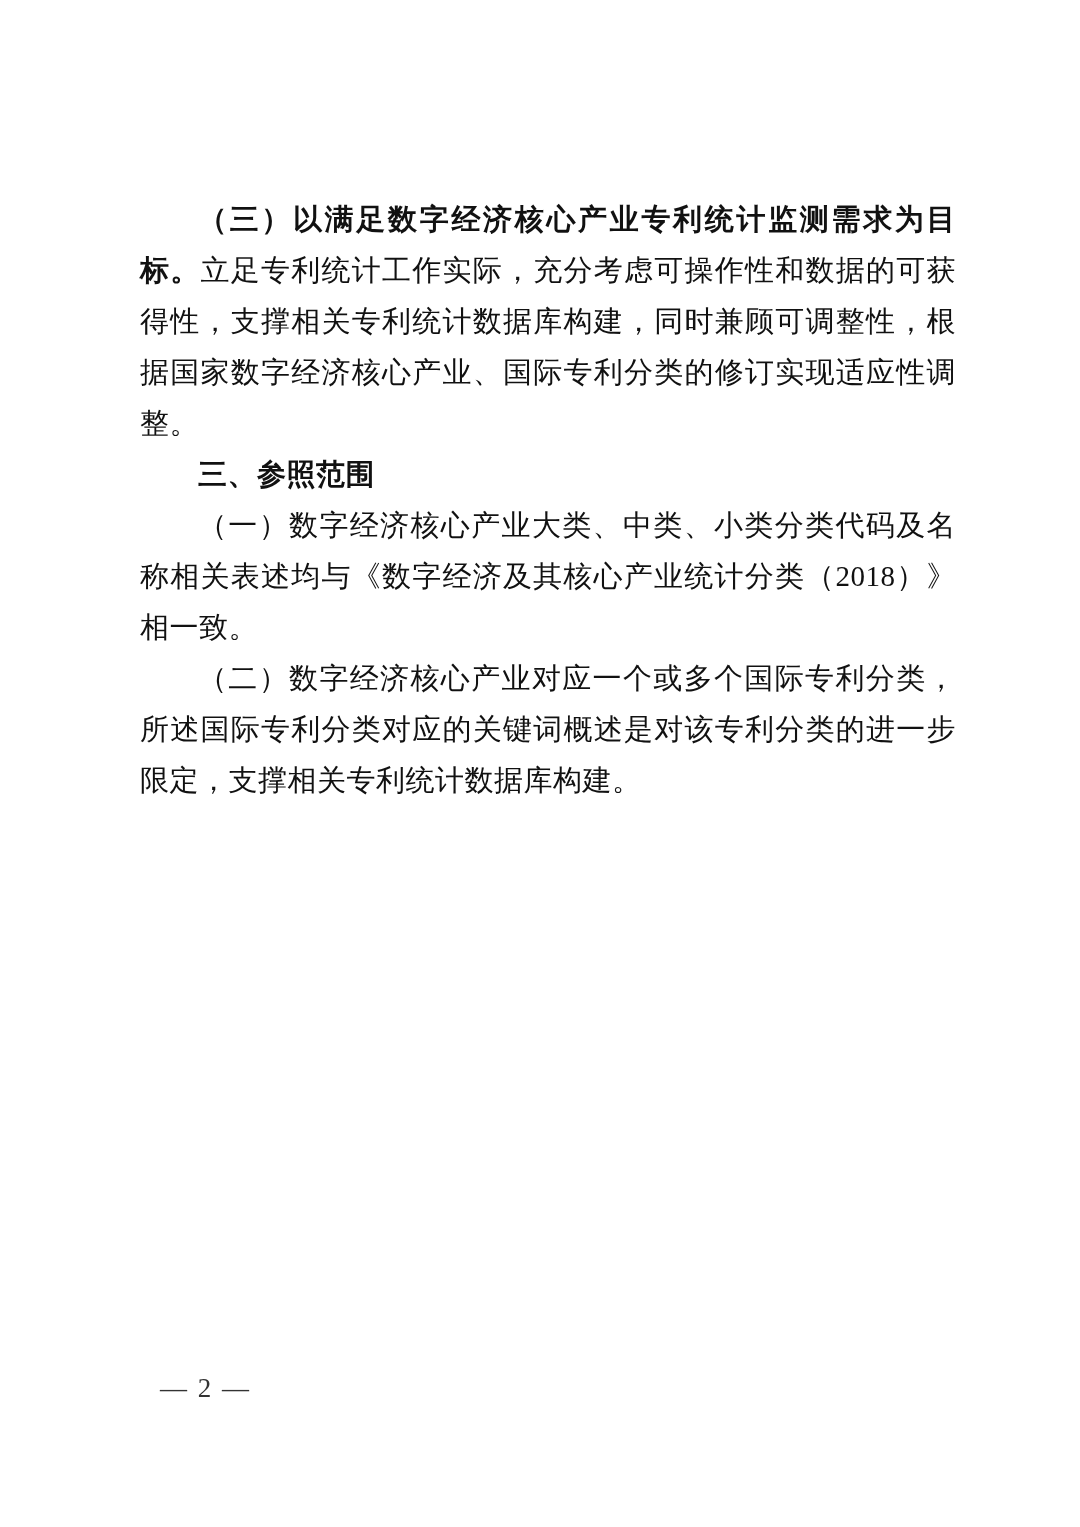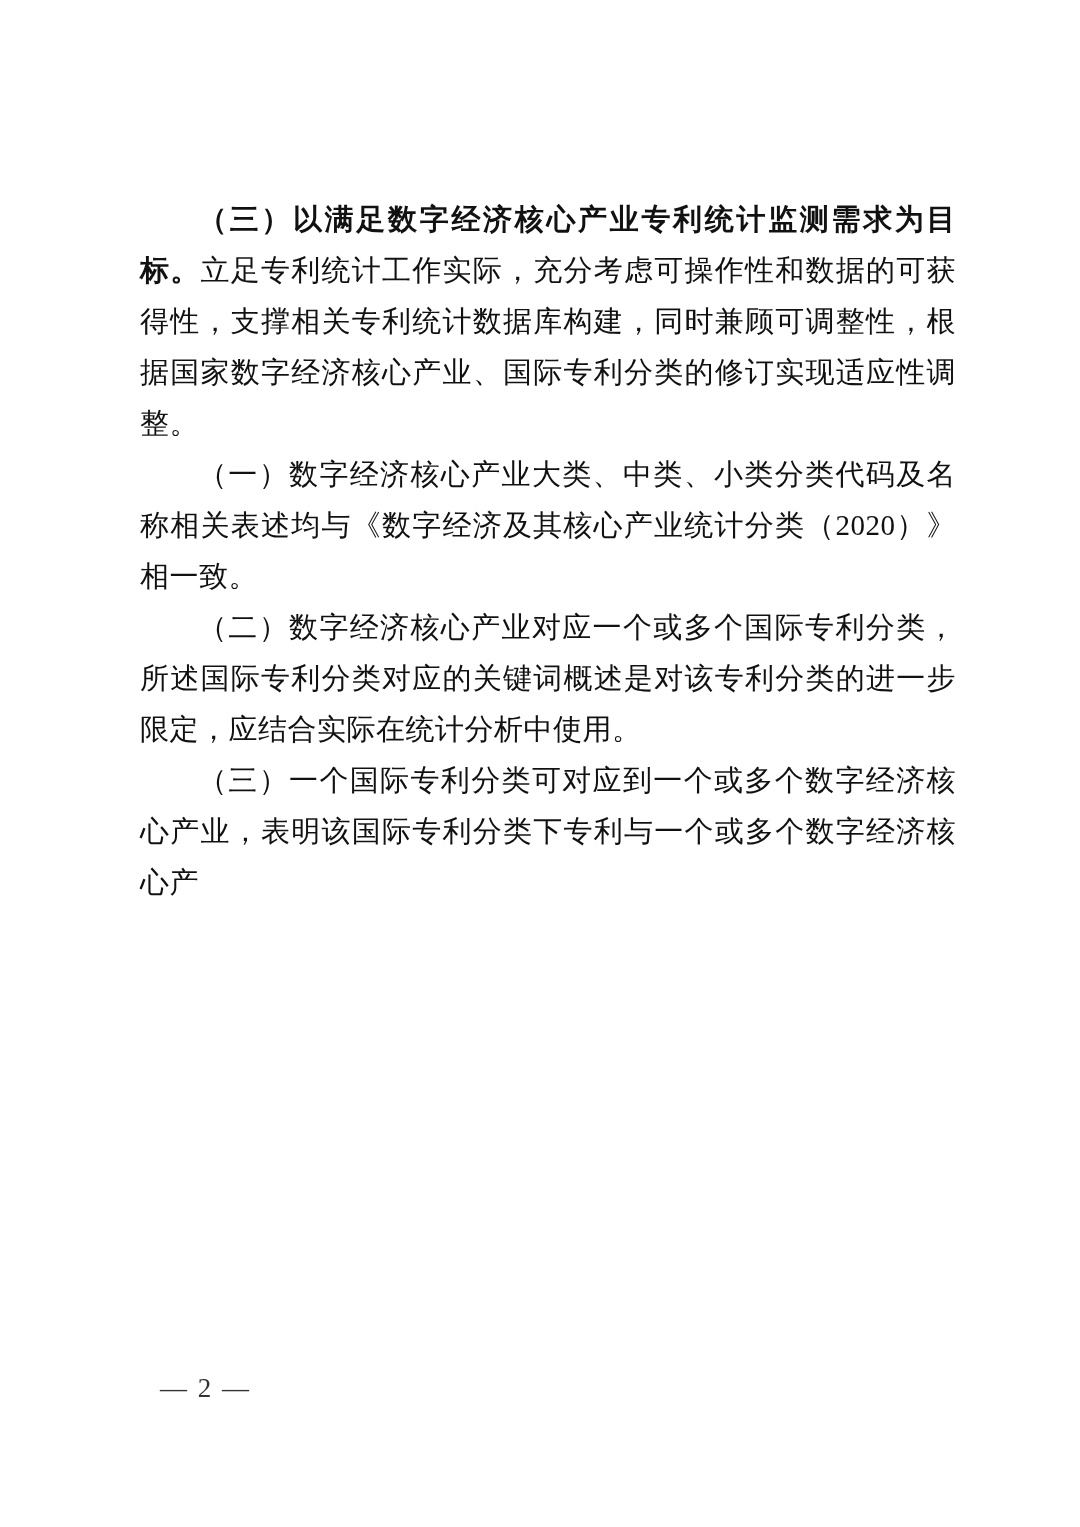--- a/index.html
+++ b/index.html
@@ -53,26 +53,26 @@
 </style>
 </head>
 <body>
 
 <div class="page">
 
   <div class="content">
 
     <p><span class="para-lead">（三）以满足数字经济核心产业专利统计监测需求为目标。</span><span>立足专利统计工作实际，充分考虑可操作性和数据的可获得性，支撑相关专利统计数据库构建，同时兼顾可调整性，根据国家数字经济核心产业、国际专利分类的修订实现适应性调整。</span></p>
 
+    <p class="heading">三、参照范围</p>
 
 
 
-    <p>（一）数字经济核心产业大类、中类、小类分类代码及名称相关表述均与《数字经济及其核心产业统计分类（2020）》相一致。</p>
+    <p>（一）数字经济核心产业大类、中类、小类分类代码及名称相关表述均与《数字经济及其核心产业统计分类（2018）》相一致。</p>
 
-    <p>（二）数字经济核心产业对应一个或多个国际专利分类，所述国际专利分类对应的关键词概述是对该专利分类的进一步限定，应结合实际在统计分析中使用。</p>
+    <p>（二）数字经济核心产业对应一个或多个国际专利分类，所述国际专利分类对应的关键词概述是对该专利分类的进一步限定，支撑相关专利统计数据库构建。</p>
 
-    <p>（三）一个国际专利分类可对应到一个或多个数字经济核心产业，表明该国际专利分类下专利与一个或多个数字经济核心产</p>
 
   </div>
 
   <div class="footer-pagenum">— 2 —</div>
 
 </div>
 
 </body></html>

